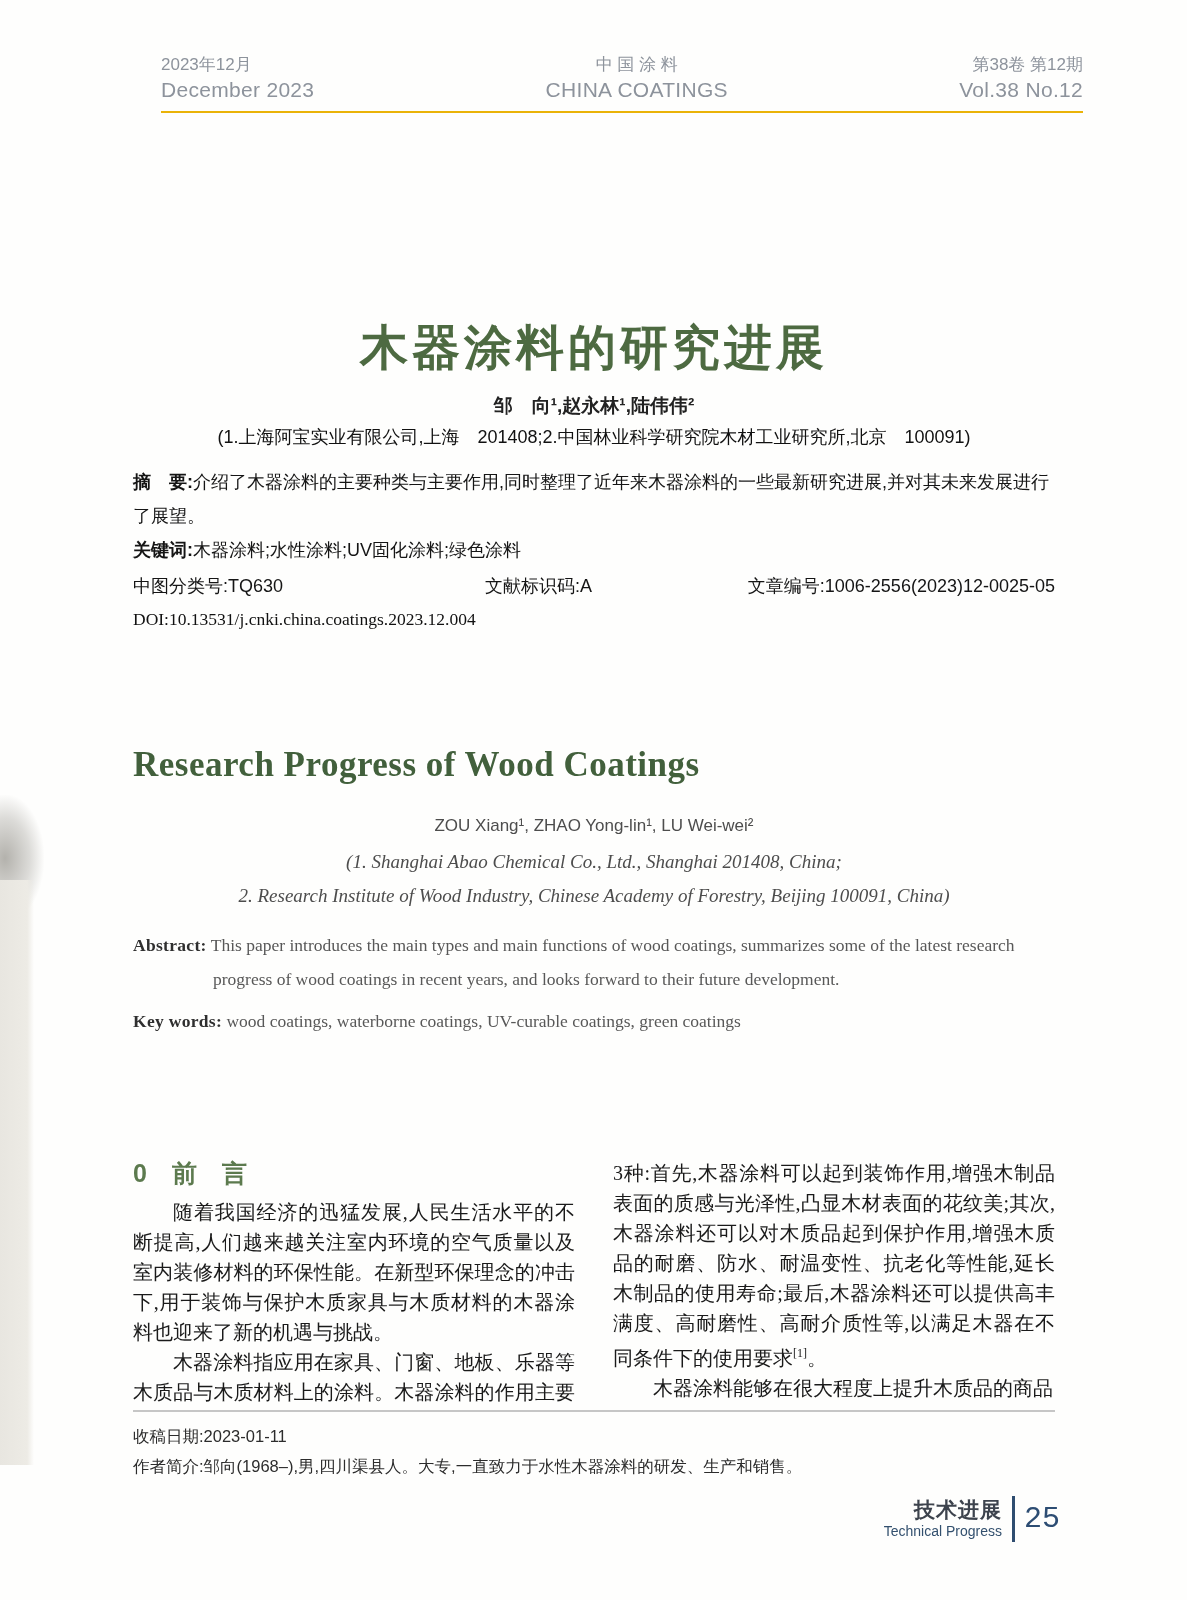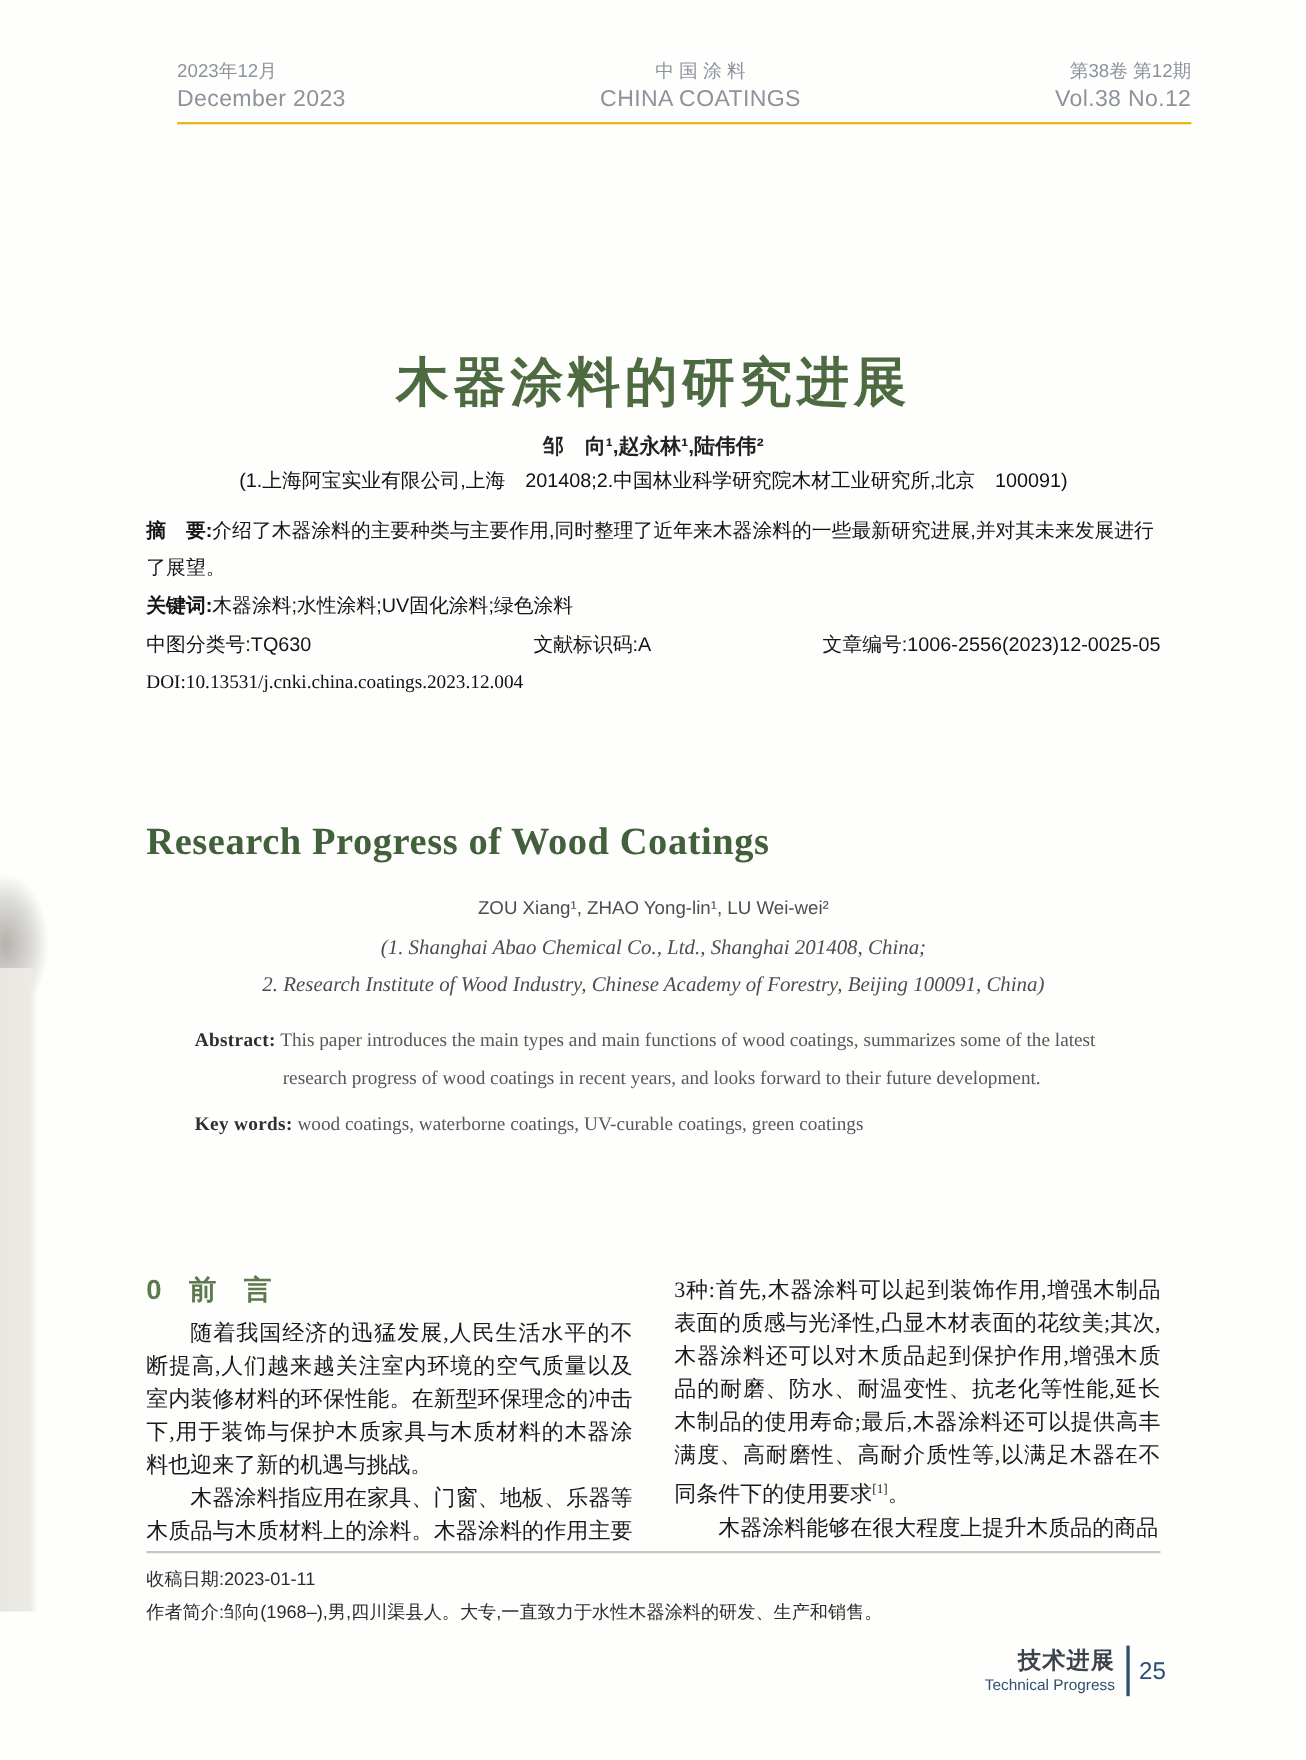--- a/index.html
+++ b/index.html
@@ -66,21 +66,21 @@
   .affil-en {
     position:absolute; left:133px; top:845px; width:922px;
     text-align:center; font-family:"Liberation Serif", serif;
     font-style:italic; font-size:19px; color:#4d4d4d; line-height:34px;
   }
   .abs-en {
     position:absolute; left:133px; top:928px; width:922px;
     font-family:"Liberation Serif", serif; font-size:17.5px; color:#585858;
     line-height:34px;
   }
-  .abs-en p { padding-left:80px; text-indent:-80px;margin-left:44px; }
+  .abs-en p { padding-left:80px; text-indent:-80px; }
   .abs-en .lbl { font-weight:bold; color:#2f2f2f; letter-spacing:0.3px; }
   .abs-en .kw { margin-top:8px; }
   
   .body-cols {
     position:absolute; left:133px; top:1158px; width:922px; height:244px;
     display:flex; gap:38px; overflow:hidden;
   }
   .bcol { width:442px; }
   .sec-heading {
     font-size:25px; font-weight:bold; color:#5c7a4e;
@@ -100,21 +100,21 @@
   }
   
   .pfooter {
     position:absolute; right:127px; top:1496px;
     display:flex; align-items:center;
   }
   .pfooter .sec { text-align:right; }
   .pfooter .sec-zh { font-size:21px; font-weight:bold; color:#3d434d; letter-spacing:1px; line-height:24px; }
   .pfooter .sec-en { font-family:Liberation Sans, sans-serif; font-size:14px; color:#33506e; line-height:18px; }
   .pfooter .vbar { width:3px; height:46px; background:#2f4d70; margin:0 9px 0 10px; }
-  .pfooter .pno { font-family:Liberation Sans, sans-serif; font-size:22px; color:#2d4d73; }
+  .pfooter .pno { font-family:Liberation Mono, monospace; font-size:30px; color:#2d4d73; }
 </style>
 </head>
 <body>
 
 <div class="page">
 
   <div class="scan-blob"></div>
   <div class="scan-band"></div>
 
   <div class="jheader">

